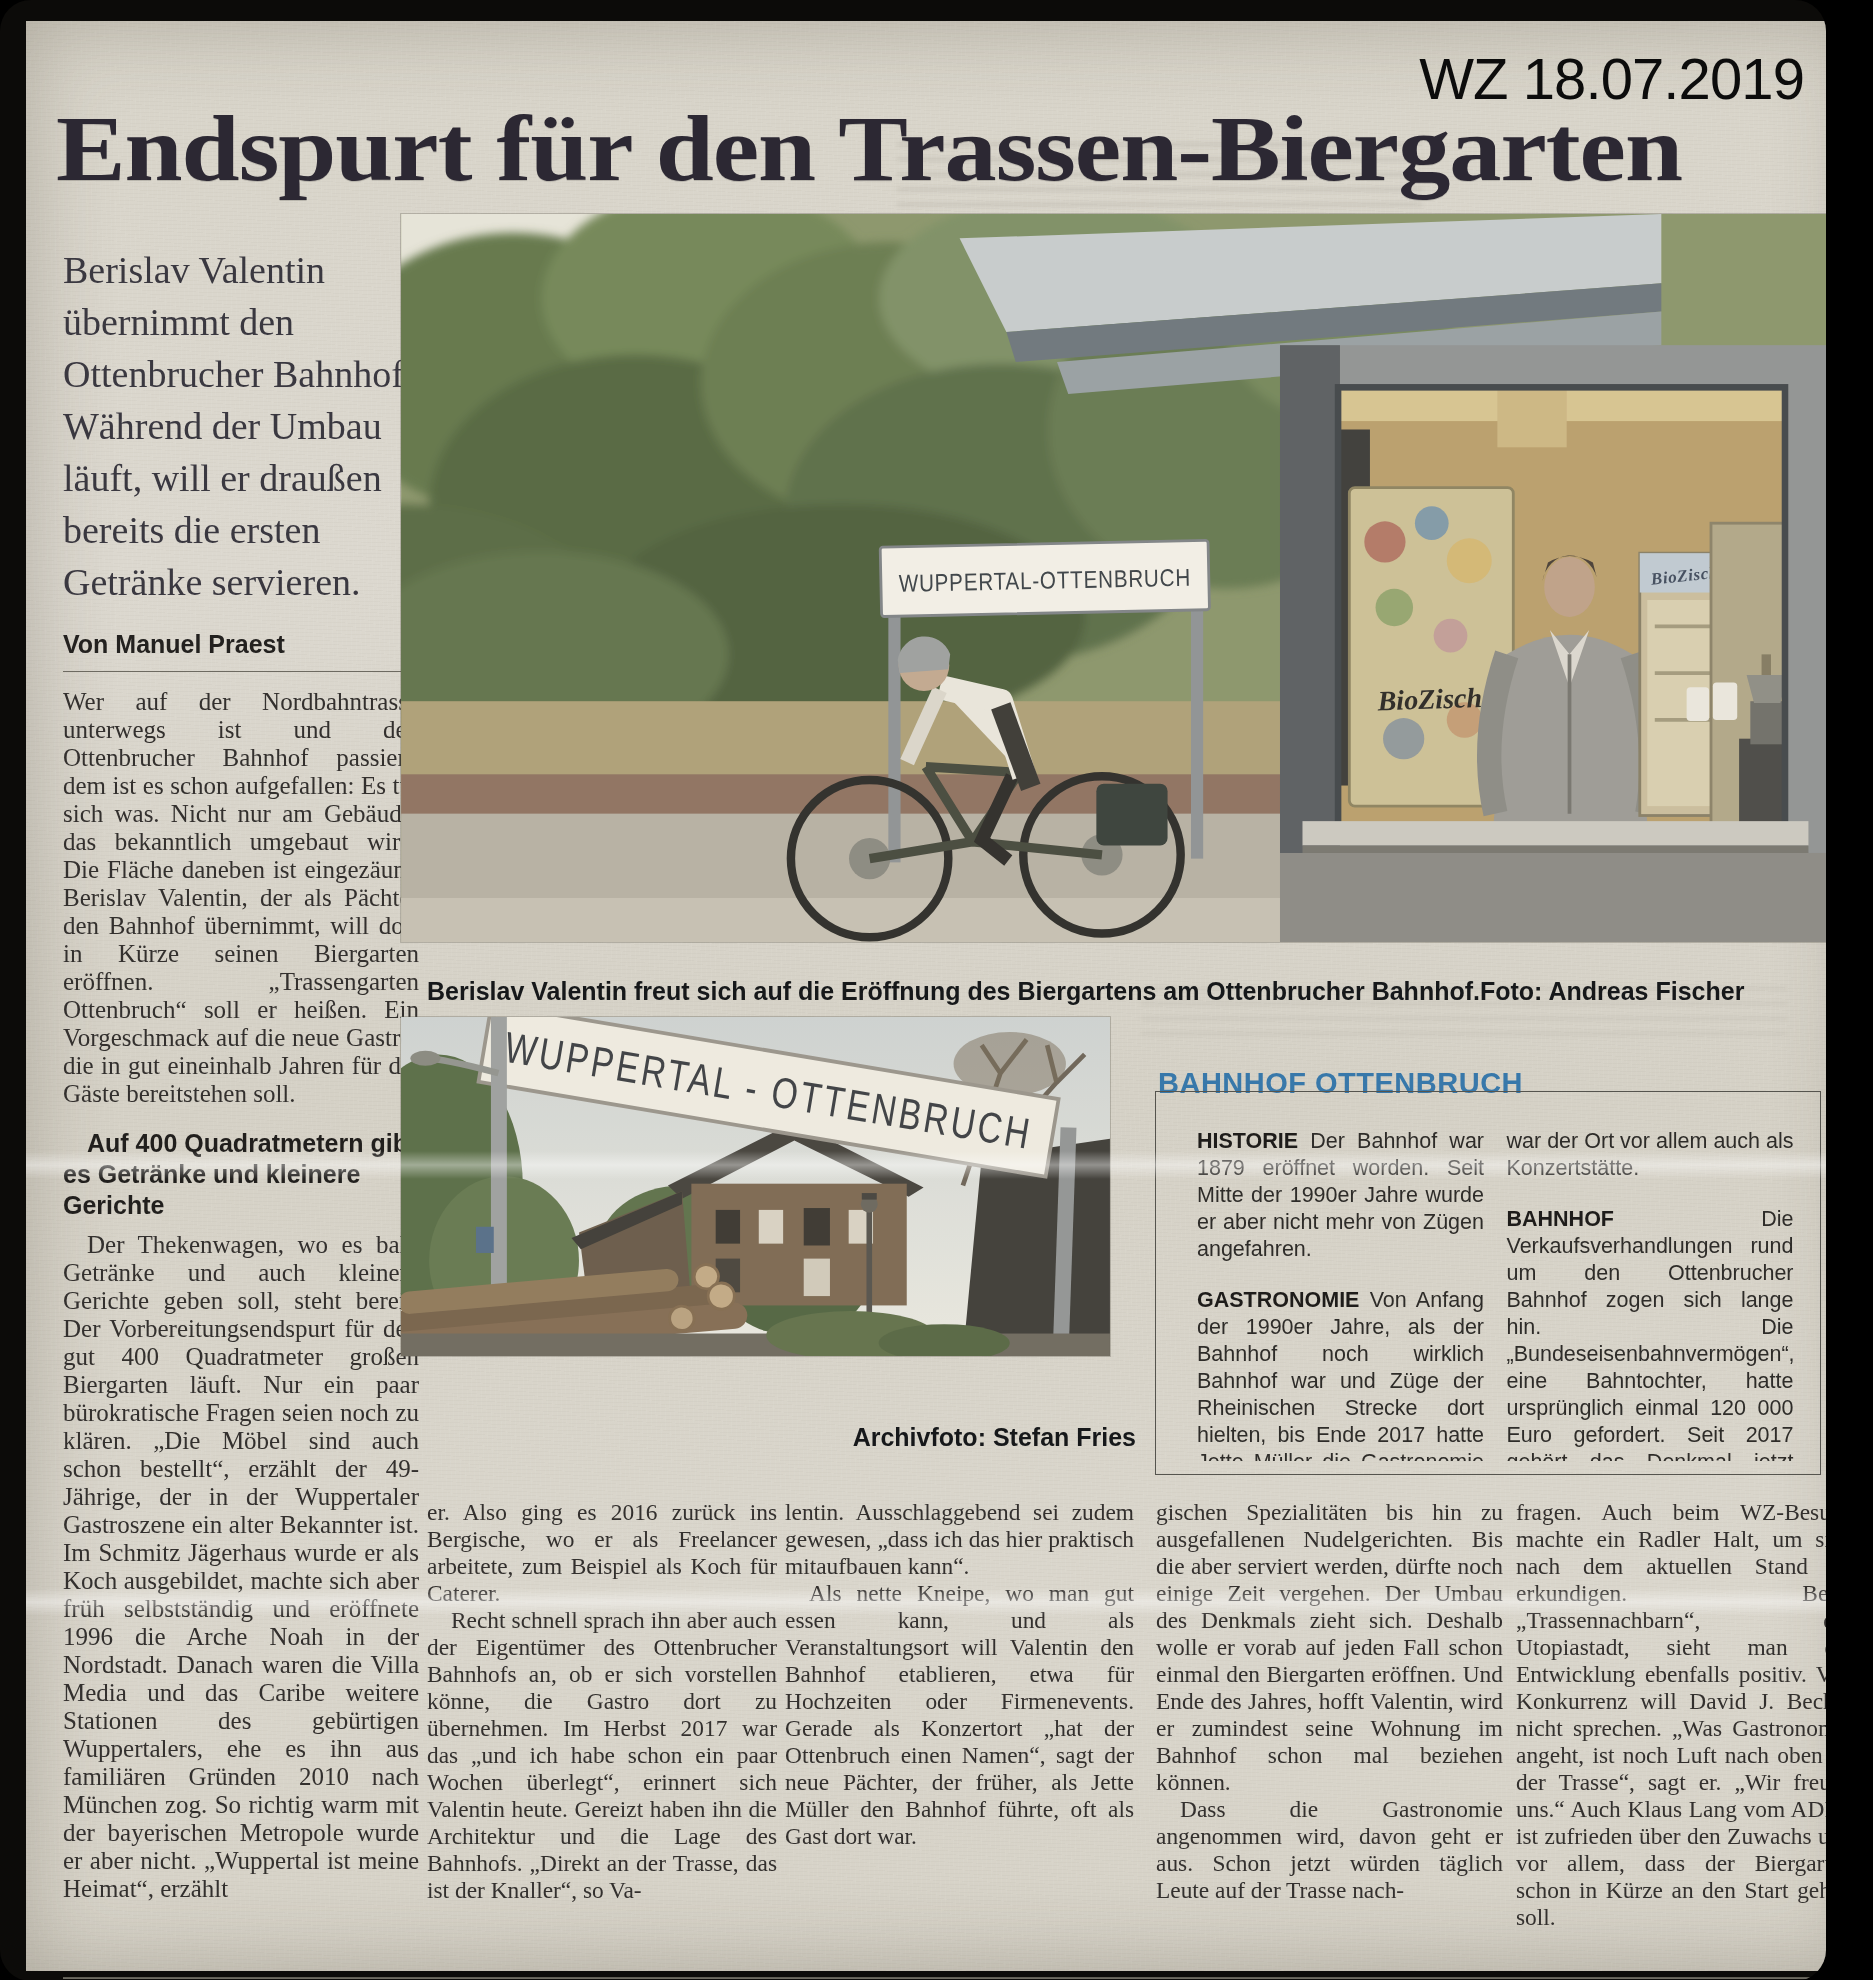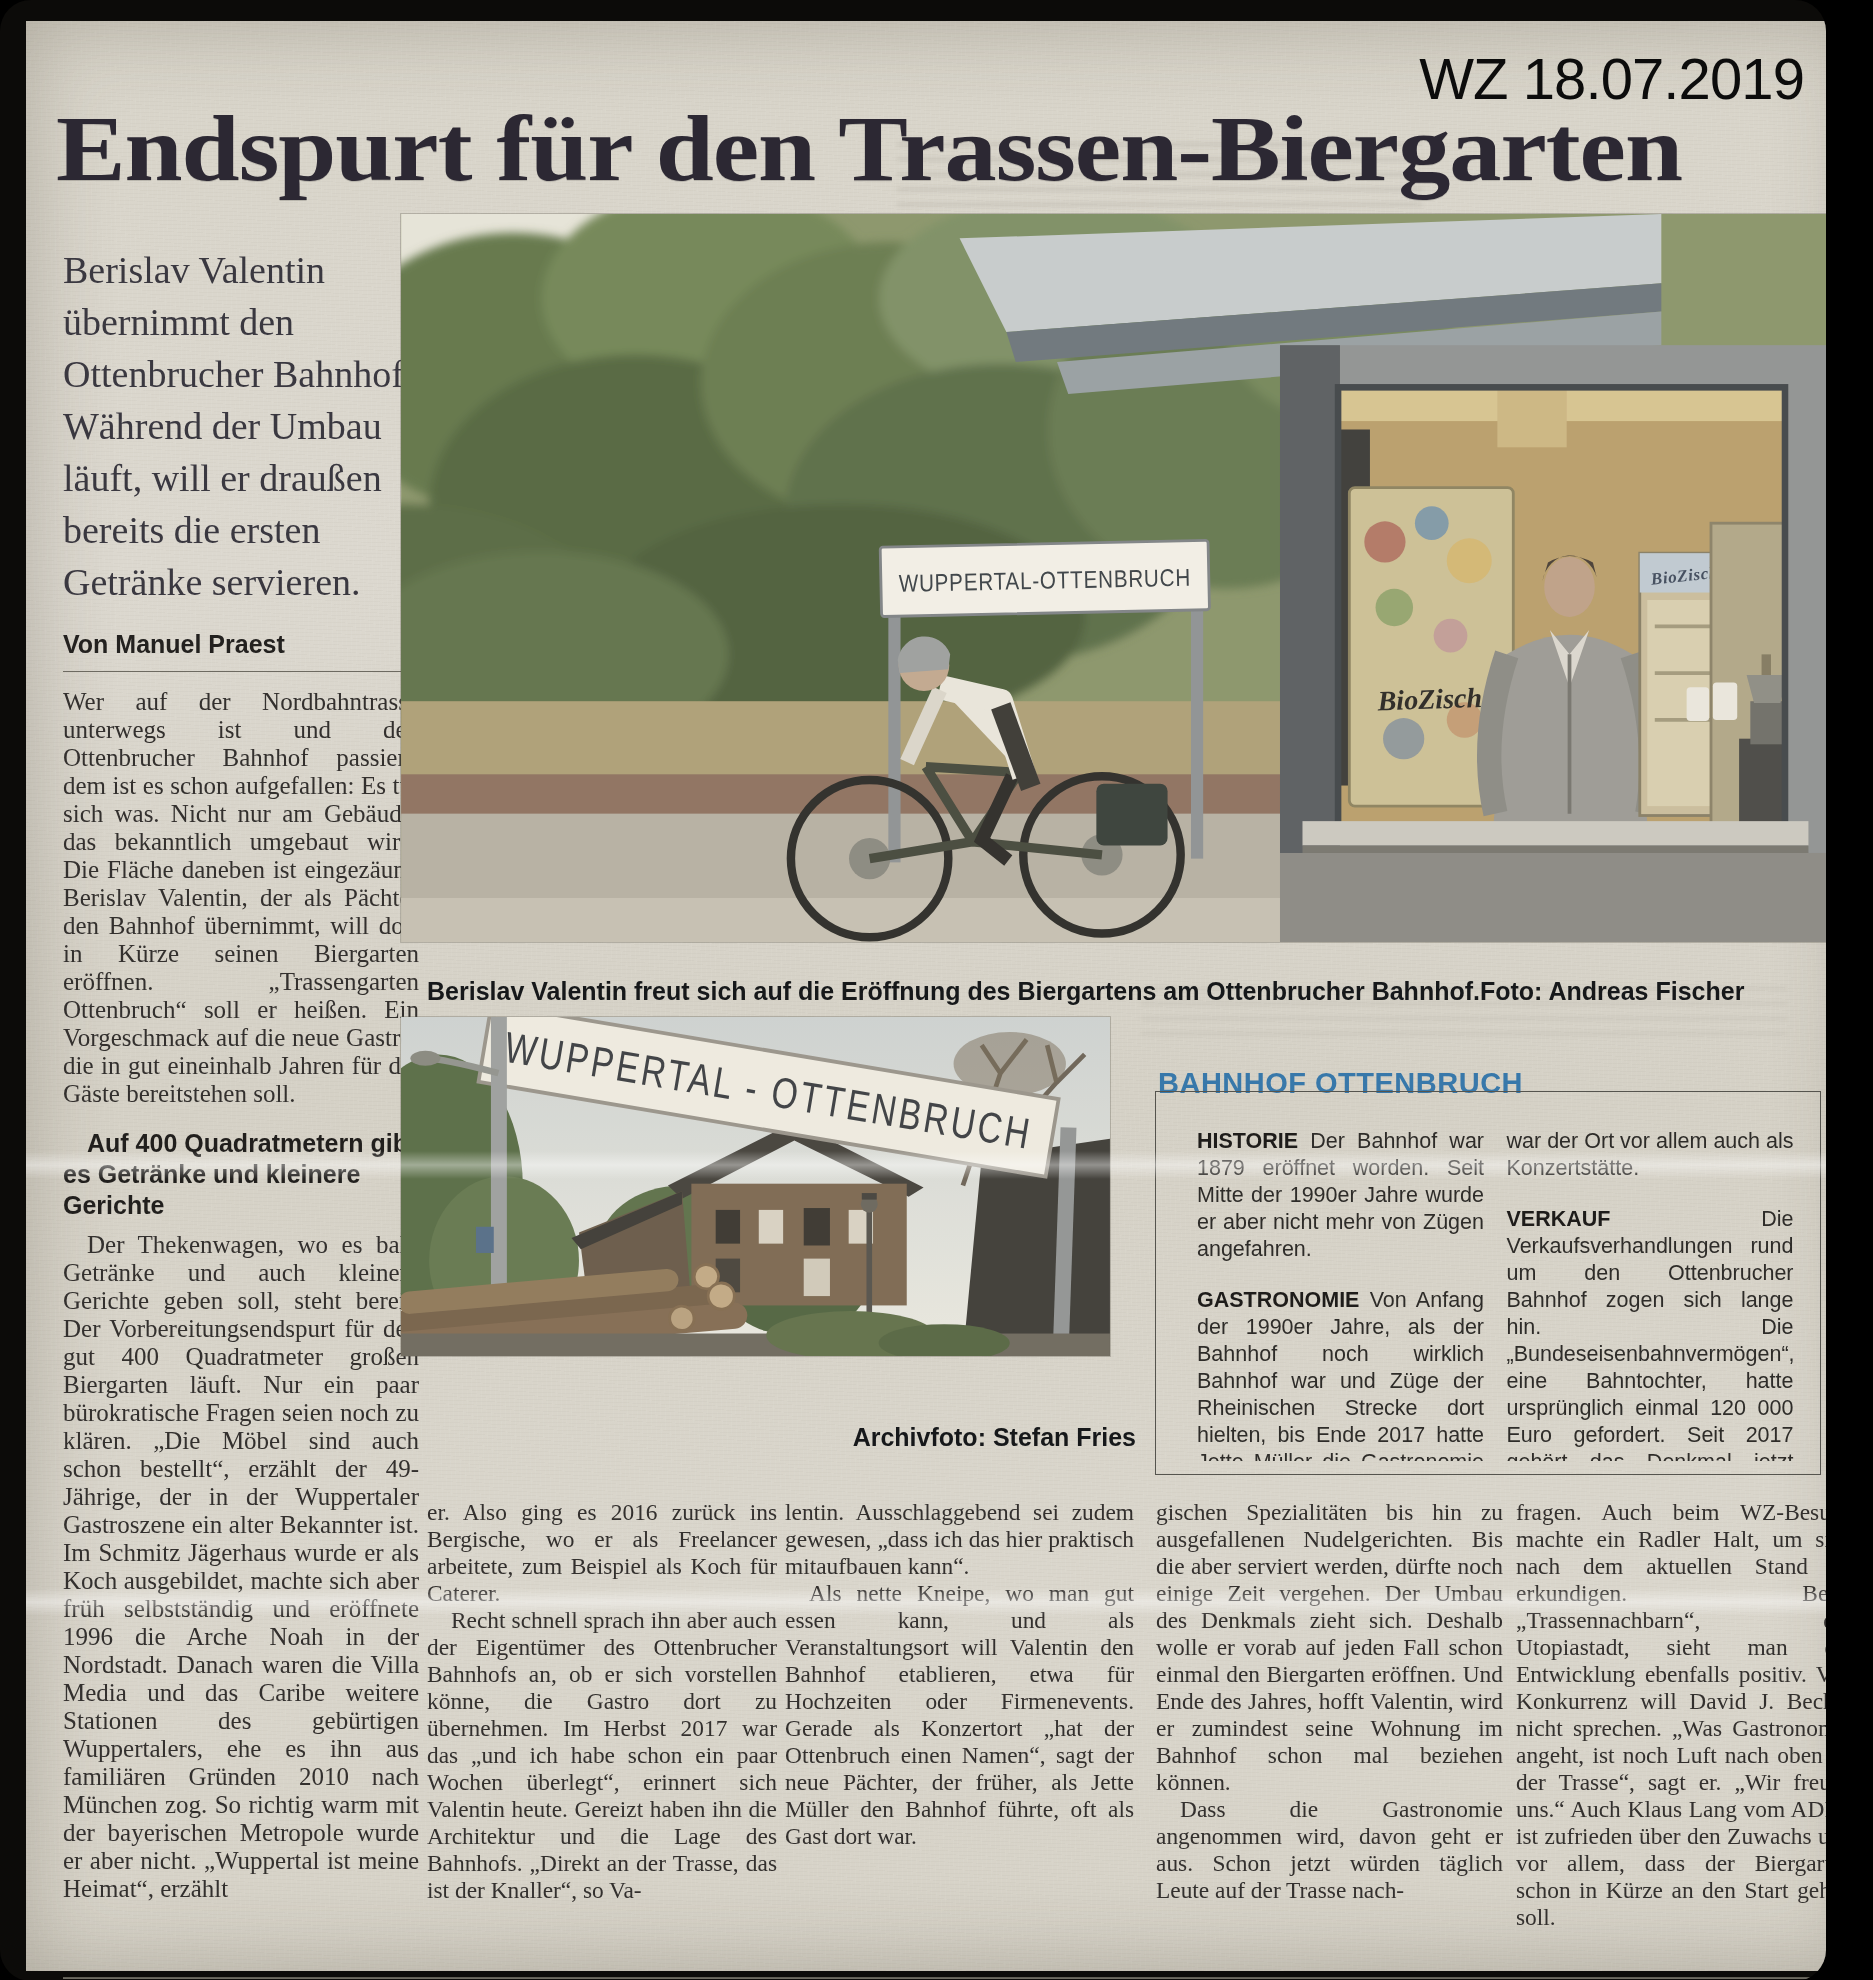--- a/index.html
+++ b/index.html
@@ -278,21 +278,21 @@
 
     <div class="ib-title">BAHNHOF OTTENBRUCH</div>
     <div class="ibox">
       <div class="ib-cols">
         <div class="ib-col">
             <p><b>HISTORIE </b>Der Bahnhof war 1879 eröffnet worden. Seit Mitte der 1990er Jahre wurde er aber nicht mehr von Zügen angefahren.</p>
             <p><b>GASTRONOMIE </b>Von Anfang der 1990er Jahre, als der Bahnhof noch wirklich Bahnhof war und Züge der Rheinischen Strecke dort hielten, bis Ende 2017 hatte Jette Müller die Gastronomie dort betrieben. Bekannt</p>
           </div>
         <div class="ib-col">
             <p>war der Ort vor allem auch als Konzertstätte.</p>
-            <p><b>VERKAUF </b>Die Verkaufsverhandlungen rund um den Ottenbrucher Bahnhof zogen sich lange hin. Die „Bundeseisenbahnvermögen“, eine Bahntochter, hatte ursprünglich einmal 120 000 Euro gefordert. Seit 2017 gehört das Denkmal jetzt einem Wuppertaler Investor.</p>
+            <p><b>BAHNHOF </b>Die Verkaufsverhandlungen rund um den Ottenbrucher Bahnhof zogen sich lange hin. Die „Bundeseisenbahnvermögen“, eine Bahntochter, hatte ursprünglich einmal 120 000 Euro gefordert. Seit 2017 gehört das Denkmal jetzt einem Wuppertaler Investor.</p>
           </div>
       </div>
     </div>
 
     <div class="bcol" style="left:401px;width:350px;">
         <p>er. Also ging es 2016 zurück ins Bergische, wo er als Freelancer arbeitete, zum Beispiel als Koch für Caterer.</p>
         <p>Recht schnell sprach ihn aber auch der Eigentümer des Ottenbrucher Bahnhofs an, ob er sich vorstellen könne, die Gastro dort zu übernehmen. Im Herbst 2017 war das „und ich habe schon ein paar Wochen überlegt“, erinnert sich Valentin heute. Gereizt haben ihn die Architektur und die Lage des Bahnhofs. „Direkt an der Trasse, das ist der Knaller“, so Va-</p>
       </div>
     <div class="bcol" style="left:759px;width:349px;">
         <p>lentin. Ausschlaggebend sei zudem gewesen, „dass ich das hier praktisch mitaufbauen kann“.</p>

